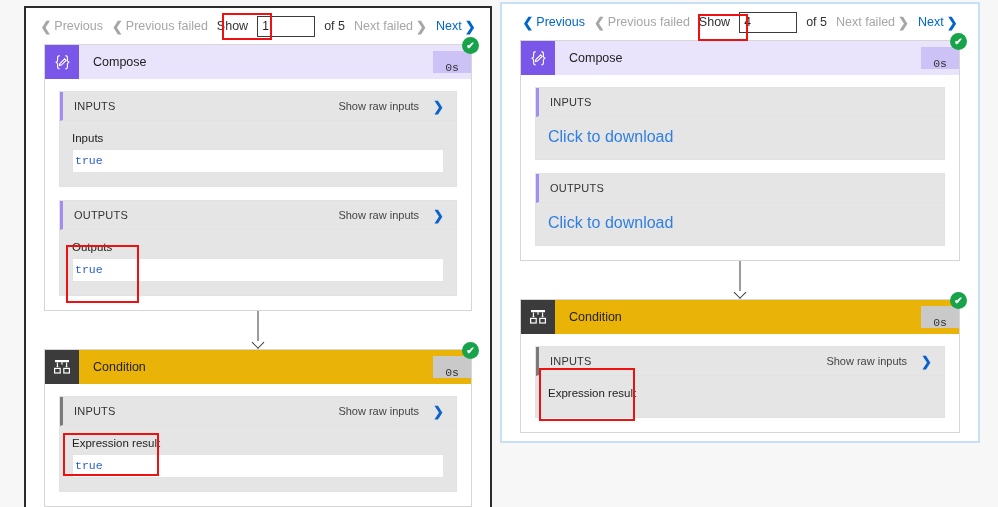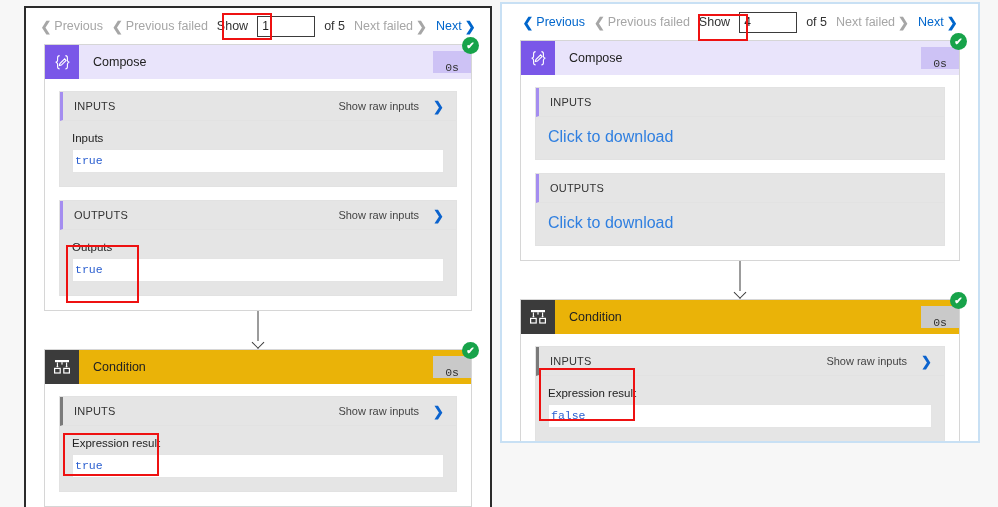--- a/index.html
+++ b/index.html
@@ -327,21 +327,20 @@
           <div class="io grey-accent">
             <div class="io-head">
               <span class="io-label">INPUTS</span>
               <span class="io-raw">
                 <span>Show raw inputs</span>
                 <span class="chev">❯</span>
               </span>
             </div>
             <div class="io-body">
               <div class="field-label">Expression result</div>
-              <div class="field-box">false</div>
             </div>
           </div>
         </div>
       </div>
 
     </div>
 
     <div class="hl" style="left:196px; top:10px; width:50px; height:27px;"></div>
     <div class="hl" style="left:37px; top:364px; width:96px; height:53px;"></div>
   </div>

